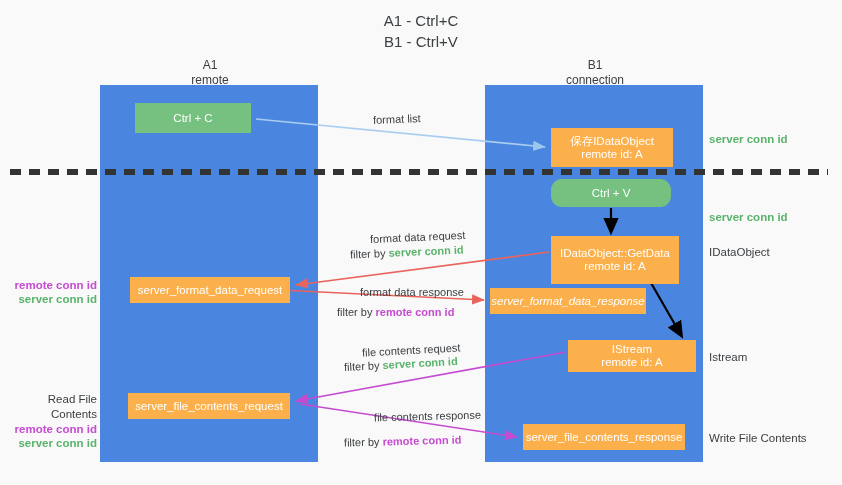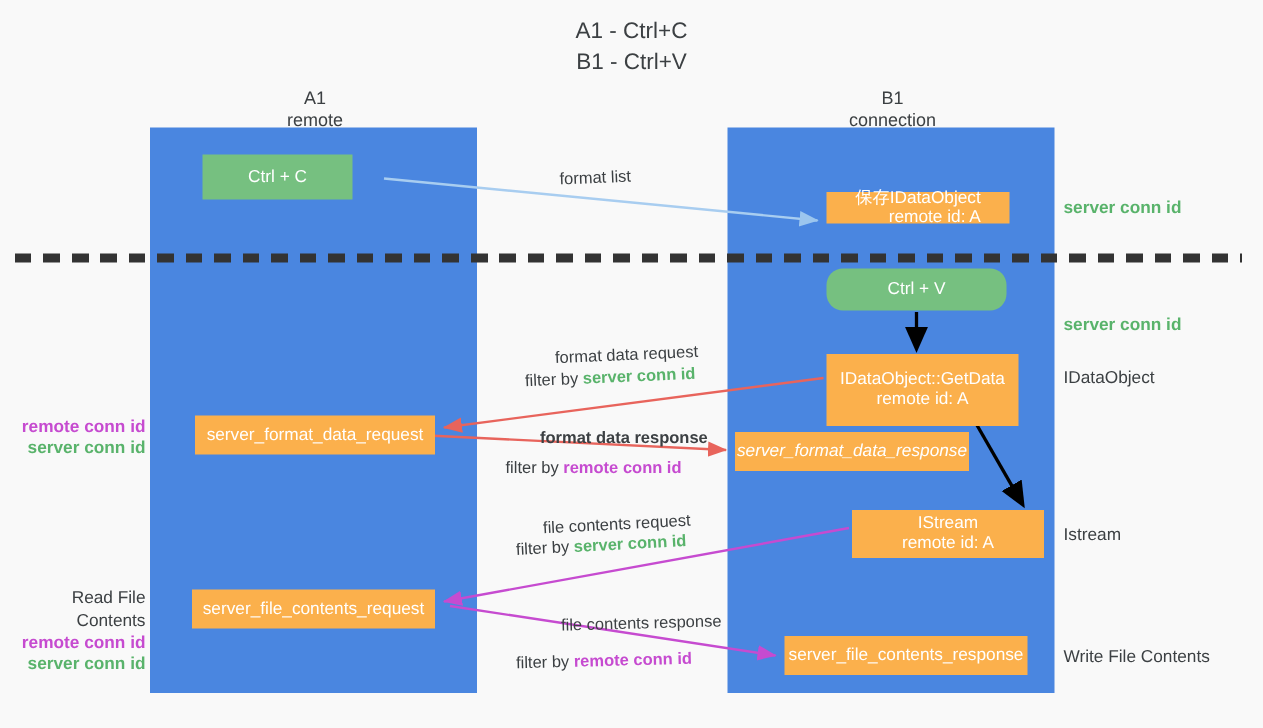--- a/index.html
+++ b/index.html
@@ -41,22 +41,22 @@
   .node{
     box-sizing:border-box;
     display:flex;align-items:center;justify-content:center;
     text-align:center;color:#ffffff;font-size:11.5px;line-height:13px;
     padding:2px 4px;
   }
   .node.green{background:#76c080;}
   .node.orange{background:#fbb04c;}
   .node .l2{display:block;}
 
-  #n-ctrlc{left:135px;top:103px;width:100px;height:30px;}
-  #n-save {left:551px;top:128px;width:122px;height:21px;text-align:right;}
+  #n-ctrlc{left:135px;top:103px;width:116px;height:30px;}
+  #n-save {left:551px;top:128px;width:122px;height:39px;}
   #n-ctrlv{left:551px;top:179px;width:120px;height:28px;border-radius:11px;}
   #n-getdata{left:551px;top:236px;width:128px;height:48px;}
   #n-fmtreq{left:130px;top:277px;width:160px;height:26px;}
   #n-fmtresp{left:490px;top:288px;width:156px;height:26px;font-style:italic;}
   #n-istream{left:568px;top:340px;width:128px;height:32px;}
   #n-filereq{left:128px;top:393px;width:162px;height:26px;}
   #n-fileresp{left:523px;top:424px;width:162px;height:26px;}
 
   
   .anno{font-size:11.5px;line-height:15px;}
@@ -75,21 +75,21 @@
   .lbl-server{color:#59b36b;font-weight:bold;font-size:11.5px;line-height:14px;}
   .lbl-read{color:#3c4043;font-size:11.5px;line-height:15px;text-align:right;}
 
   
   .edge-lbl{font-size:11px;line-height:14px;color:#3c4043;white-space:nowrap;}
   .edge-lbl .g{color:#59b36b;font-weight:bold;}
   .edge-lbl .m{color:#c64bd0;font-weight:bold;}
   #e-formatlist{left:373px;top:112px;transform:rotate(-2.2deg);}
   #e-fdreq{left:370px;top:230px;transform:rotate(-2.5deg);}
   #e-fdreq2{left:350px;top:245px;transform:rotate(-2.5deg);}
-  #e-fdresp{left:360px;top:285px;font-weight:bold;}
+  #e-fdresp{left:360px;top:285px;}
   #e-fdresp2{left:337px;top:305px;}
   #e-fcreq{left:362px;top:343px;transform:rotate(-3deg);}
   #e-fcreq2{left:344px;top:357px;transform:rotate(-3deg);}
   #e-fcresp{left:374px;top:409px;transform:rotate(-1.5deg);}
   #e-fcresp2{left:344px;top:434px;transform:rotate(-1.5deg);}
 
   svg#edges{position:absolute;left:0;top:0;width:842px;height:485px;pointer-events:none;}
 </style>
 </head>
 <body>

